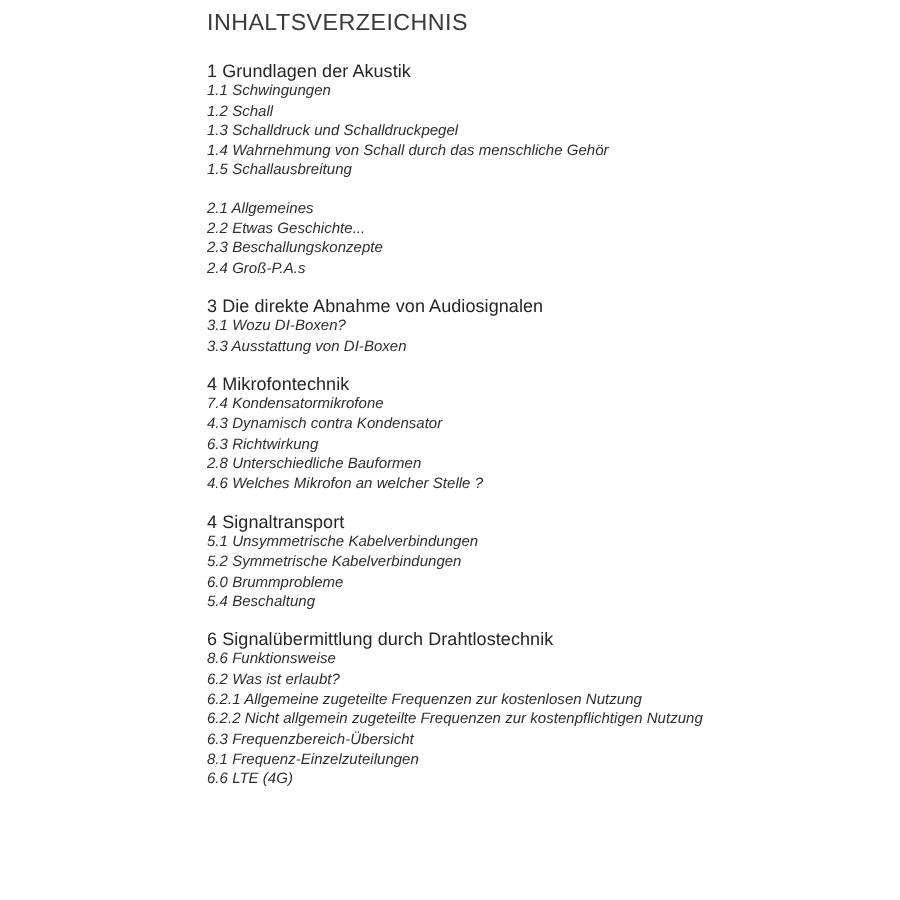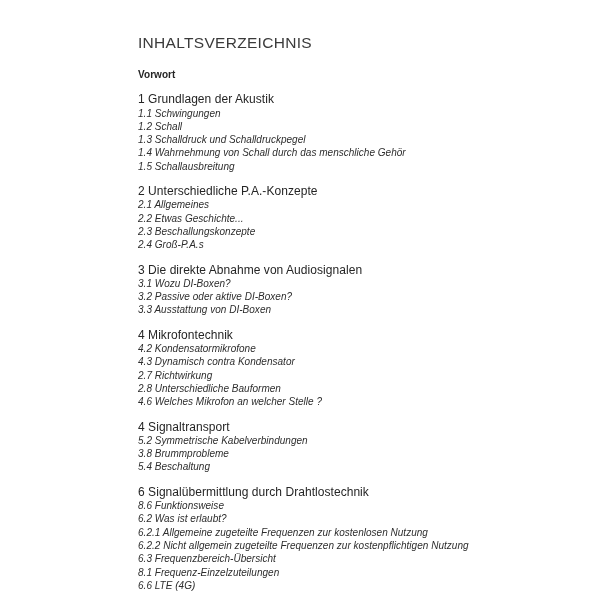--- a/index.html
+++ b/index.html
@@ -15,21 +15,20 @@
     color: #2d2d2d;
     -webkit-font-smoothing: antialiased;
   }
   .page {
     position: relative;
     width: 600px;
     height: 528px;
     background: #ffffff;
     box-sizing: border-box;
     padding: 6px 0 0 138px;
-    margin-top: 27px;
   }
   .doc-title {
     font-size: 15.5px;
     font-weight: 400;
     letter-spacing: 0.3px;
     color: #3a3a3a;
     line-height: 20px;
     margin: 0 0 15px 0;
     white-space: nowrap;
   }
@@ -71,59 +70,57 @@
 </style>
 </head>
 <body>
 
 <div class="page">
 
   <h1 class="doc-title">INHALTSVERZEICHNIS</h1>
 
   <div class="toc">
 
-    <div class="preface">Vorwort</div>
 
     <div class="chapter">
       <div class="chapter-title">1 Grundlagen der Akustik</div>
       <div class="entry">1.1 Schwingungen</div>
       <div class="entry">1.2 Schall</div>
       <div class="entry">1.3 Schalldruck und Schalldruckpegel</div>
       <div class="entry">1.4 Wahrnehmung von Schall durch das menschliche Gehör</div>
       <div class="entry">1.5 Schallausbreitung</div>
     </div>
 
     <div class="chapter">
-      <div class="chapter-title">2 Unterschiedliche P.A.-Konzepte</div>
       <div class="entry">2.1 Allgemeines</div>
       <div class="entry">2.2 Etwas Geschichte...</div>
       <div class="entry">2.3 Beschallungskonzepte</div>
       <div class="entry">2.4 Groß-P.A.s</div>
     </div>
 
     <div class="chapter">
       <div class="chapter-title">3 Die direkte Abnahme von Audiosignalen</div>
       <div class="entry">3.1 Wozu DI-Boxen?</div>
-      <div class="entry">3.2 Passive oder aktive DI-Boxen?</div>
       <div class="entry">3.3 Ausstattung von DI-Boxen</div>
     </div>
 
     <div class="chapter">
       <div class="chapter-title">4 Mikrofontechnik</div>
-      <div class="entry">4.2 Kondensatormikrofone</div>
+      <div class="entry">7.4 Kondensatormikrofone</div>
       <div class="entry">4.3 Dynamisch contra Kondensator</div>
-      <div class="entry">2.7 Richtwirkung</div>
+      <div class="entry">6.3 Richtwirkung</div>
       <div class="entry">2.8 Unterschiedliche Bauformen</div>
       <div class="entry">4.6 Welches Mikrofon an welcher Stelle ?</div>
     </div>
 
     <div class="chapter">
       <div class="chapter-title">4 Signaltransport</div>
+      <div class="entry">5.1 Unsymmetrische Kabelverbindungen</div>
       <div class="entry">5.2 Symmetrische Kabelverbindungen</div>
-      <div class="entry">3.8 Brummprobleme</div>
+      <div class="entry">6.0 Brummprobleme</div>
       <div class="entry">5.4 Beschaltung</div>
     </div>
 
     <div class="chapter">
       <div class="chapter-title">6 Signalübermittlung durch Drahtlostechnik</div>
       <div class="entry">8.6 Funktionsweise</div>
       <div class="entry">6.2 Was ist erlaubt?</div>
       <div class="entry">6.2.1 Allgemeine zugeteilte Frequenzen zur kostenlosen Nutzung</div>
       <div class="entry">6.2.2 Nicht allgemein zugeteilte Frequenzen zur kostenpflichtigen Nutzung</div>
       <div class="entry">6.3 Frequenzbereich-Übersicht</div>

